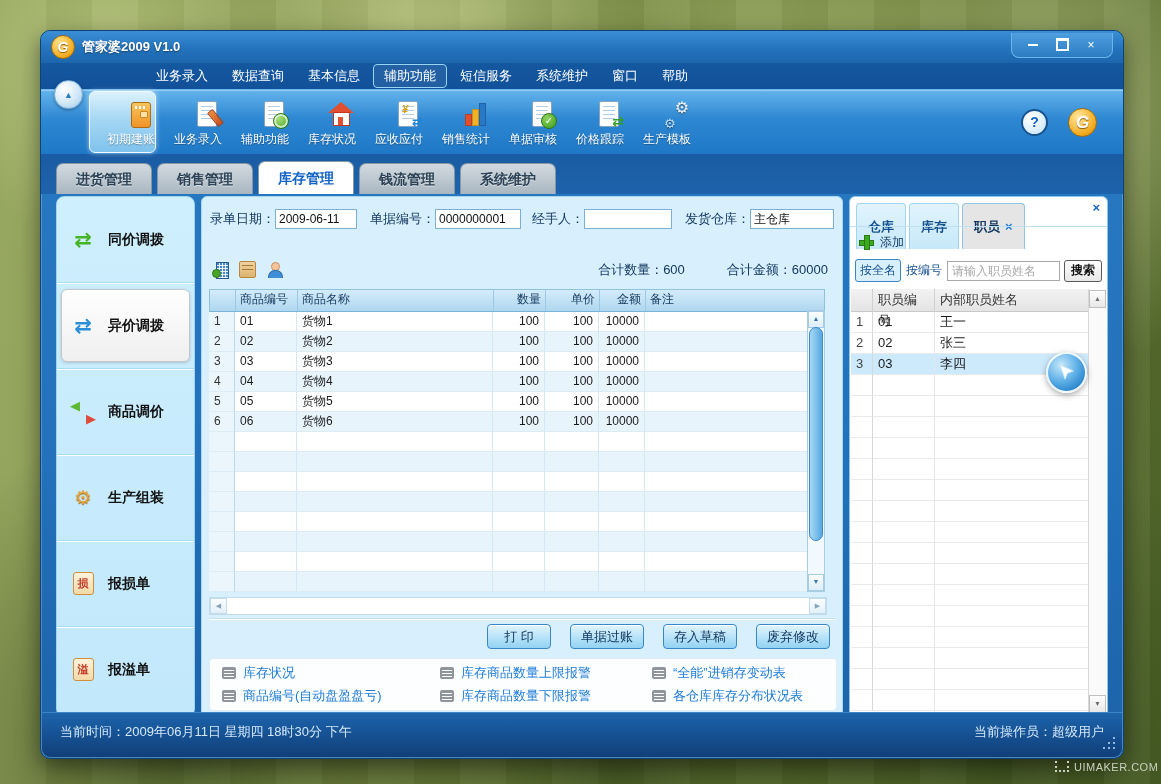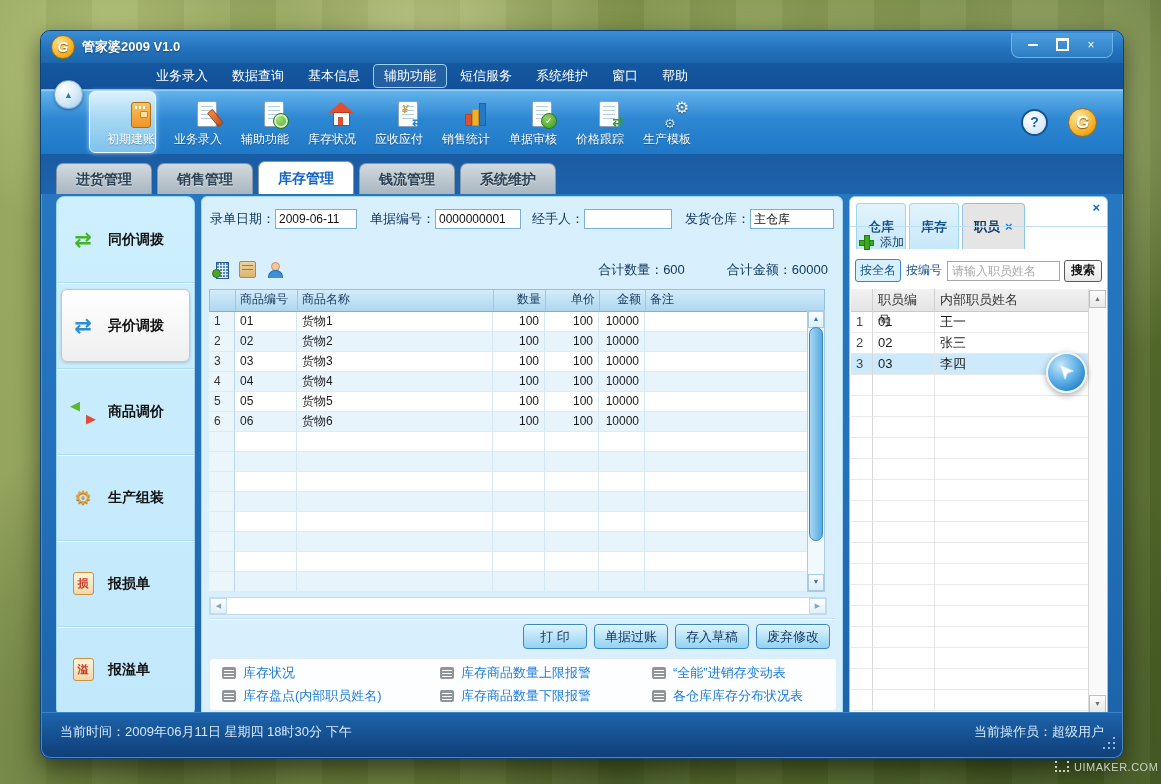--- a/index.html
+++ b/index.html
@@ -137,21 +137,21 @@
   .vscroll{position:absolute;right:0;top:21px;bottom:0;width:16px;background:#f2f9fd;border:1px solid #a8cce4}
   .sarr{position:absolute;left:0;right:0;height:15px;background:linear-gradient(180deg,#fbfdff,#dceef9);border:1px solid #a8cce4;
     color:#3a78b0;font-size:7px;text-align:center;line-height:14px}
   .sarr.up{top:0}.sarr.dn{bottom:0}
   .vthumb{position:absolute;left:1px;right:1px;top:16px;height:212px;border-radius:7px;
     background:linear-gradient(90deg,#a6d8f4,#58a8e2);border:1px solid #3a88c8}
   .hscroll{position:absolute;left:7px;top:400px;width:616px;height:16px;background:#fff;border:1px solid #c2dcec}
   .harr{position:absolute;top:0;bottom:0;width:15px;background:linear-gradient(180deg,#fbfdff,#e2f0f8);border:1px solid #c2dcec;
     color:#8aa4ba;font-size:7px;text-align:center;line-height:14px}
   .harr.lf{left:0}.harr.rt{right:0}
-  .actions{position:absolute;right:12px;top:427px;display:flex;gap:7px}
+  .actions{position:absolute;right:12px;top:427px;display:flex;gap:19px}
   .sep-line{position:absolute;left:7px;right:7px;top:421px;border-top:1px solid #c4e0f2;box-shadow:0 1px 0 #fff}
   .act-btn{min-width:64px;height:25px;padding:0 10px;font-size:13px;color:#10365e;font-family:inherit;
     background:linear-gradient(180deg,#e2f5fe 0%,#b6e2f8 55%,#93d2f2 100%);border:1px solid #3a87c8;border-radius:4px;box-shadow:inset 0 1px 0 #fff}
   .links-card{position:absolute;left:7px;top:461px;width:614px;height:51px;background:#fcfeff;border:1px solid #e0edf5;border-radius:4px;
     display:grid;grid-template-columns:218px 212px 1fr;align-content:space-evenly;padding-left:12px}
   .qlink{display:flex;align-items:center;gap:7px;font-size:13px;color:#1e7cd8;white-space:nowrap}
   .ldoc{width:14px;height:12px;background:#8f959b;border-radius:2px;position:relative;flex:none}
   .ldoc:before{content:"";position:absolute;left:2px;right:2px;top:3px;bottom:2px;background:repeating-linear-gradient(180deg,#fff 0 1px,transparent 1px 3px)}
   
   .right-panel{position:absolute;left:808px;top:165px;width:257px;height:519px;background:#fff;border:1px solid #8fc6e8;border-radius:6px}
@@ -544,21 +544,21 @@
       <span class="qlink">
           <i class="ldoc"></i>
           <span>库存商品数量上限报警</span>
         </span>
       <span class="qlink">
           <i class="ldoc"></i>
           <span>“全能”进销存变动表</span>
         </span>
       <span class="qlink">
           <i class="ldoc"></i>
-          <span>库存盘点(内部职员姓名)</span>
+          <span>商品编号(自动盘盈盘亏)</span>
         </span>
       <span class="qlink">
           <i class="ldoc"></i>
           <span>库存商品数量下限报警</span>
         </span>
       <span class="qlink">
           <i class="ldoc"></i>
           <span>各仓库库存分布状况表</span>
         </span>
     </div>

